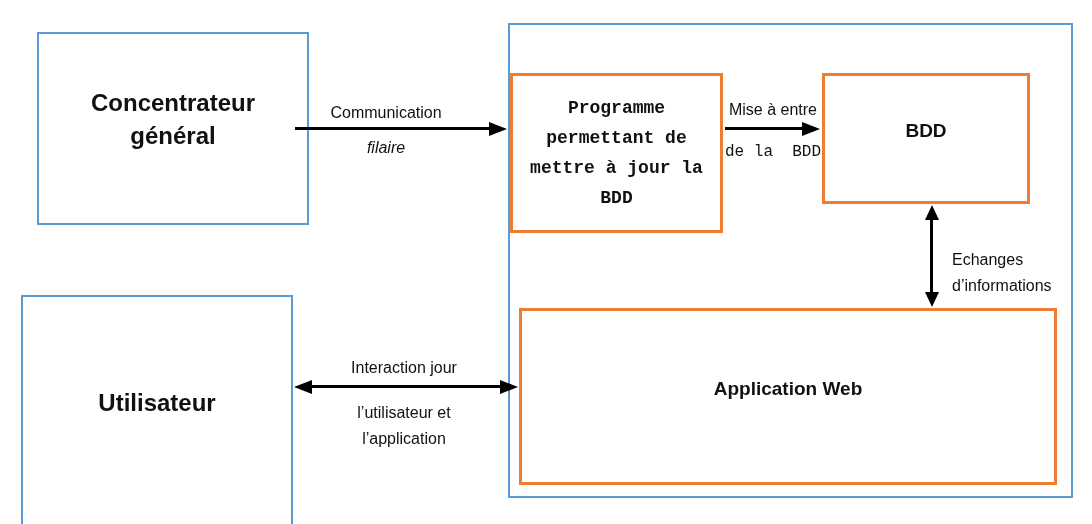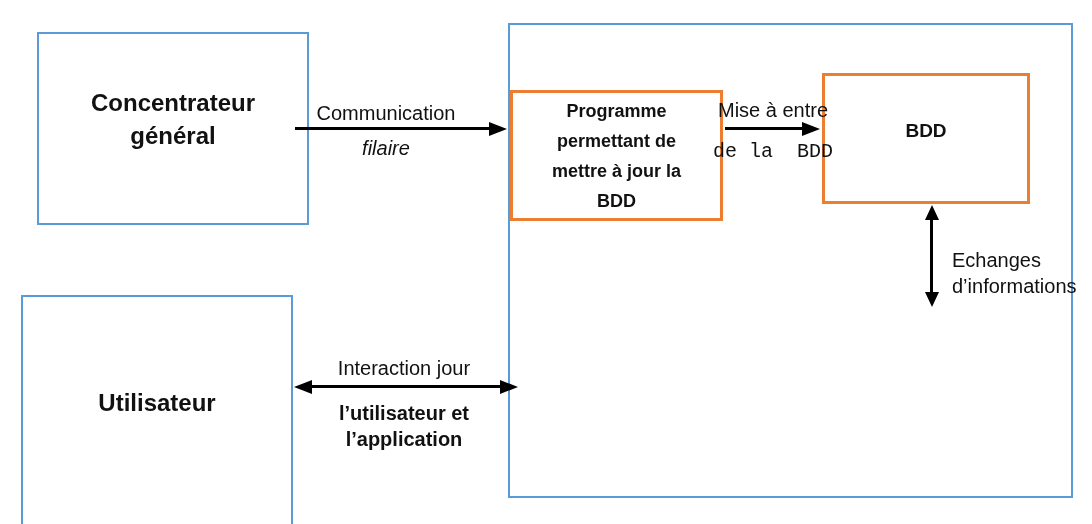--- a/index.html
+++ b/index.html
@@ -44,21 +44,21 @@
   .server-title {
     position: absolute;
     font-weight: bold;
     font-size: 26px;
     white-space: pre-wrap;
     transform: translateX(-50%);
     color: #111111;
   }
   .edge-label {
     position: absolute;
-    font-size: 20px;
+    font-size: 16px;
     line-height: 26px;
     white-space: pre-wrap;
     color: #111111;
   }
   .edge-label.centered {
     transform: translateX(-50%);
     text-align: center;
     width: max-content;
   }
   .arrow-line {
@@ -84,52 +84,55 @@
 
   <div class="node blue-box" style="left:37px; top:32px; width:272px; height:193px;">
     <span class="node-label big-title" style="transform:translateY(-10px);">Concentrateur
 général</span>
   </div>
 
   <div class="node blue-box" style="left:21px; top:295px; width:272px; height:235px;">
     <span class="node-label big-title" style="transform:translateY(-10px);">Utilisateur</span>
   </div>
 
-  <div class="node orange-box" style="left:510px; top:90px; width:213px; height:131px;">
+  <div class="node orange-box" style="left:510px; top:73px; width:213px; height:160px;font-family:Liberation Mono, monospace;">
     <span class="node-label prog-title">Programme
 permettant de
 mettre à jour la
 BDD</span>
   </div>
 
   <div class="node orange-box" style="left:822px; top:73px; width:208px; height:131px;">
     <span class="node-label mid-title" style="transform:translateY(-8px);">BDD</span>
   </div>
 
+  <div class="node orange-box" style="left:519px; top:308px; width:538px; height:177px;">
+    <span class="node-label mid-title" style="transform:translateY(-8px);">Application Web</span>
+  </div>
 
   <div>
     <div class="arrow-line" style="left:295px; top:127px; width:196px; height:3px;"></div>
     <div class="arrow-head head-right" style="left:489px; top:121.5px;"></div>
     <div class="edge-label centered" style="left:386px; top:100px;">Communication</div>
     <div class="edge-label centered" style="left:386px; top:135px;font-style:italic;">filaire</div>
   </div>
 
   <div>
     <div class="arrow-line" style="left:725px; top:127px; width:79px; height:3px;"></div>
     <div class="arrow-head head-right" style="left:802px; top:121.5px;"></div>
     <div class="edge-label centered" style="left:773px; top:97px;">Mise à entre</div>
     <div class="edge-label centered" style="left:773px; top:139px;font-family:Liberation Mono, monospace;">de la  BDD</div>
   </div>
 
   <div>
     <div class="arrow-line" style="left:309px; top:385px; width:195px; height:3px;"></div>
     <div class="arrow-head head-left" style="left:294px; top:379.5px;"></div>
     <div class="arrow-head head-right" style="left:500px; top:379.5px;"></div>
     <div class="edge-label centered" style="left:404px; top:355px;">Interaction jour</div>
-    <div class="edge-label centered" style="left:404px; top:400px;font-weight:bold;">l’utilisateur et
+    <div class="edge-label centered" style="left:404px; top:400px;">l’utilisateur et
 l’application</div>
   </div>
 
   <div>
     <div class="arrow-line" style="left:930px; top:218px; width:3px; height:76px;"></div>
     <div class="arrow-head head-up" style="left:924.5px; top:205px;"></div>
     <div class="arrow-head head-down" style="left:924.5px; top:292px;"></div>
     <div class="edge-label" style="left:952px; top:247px;">Echanges
 d’informations</div>
   </div>

